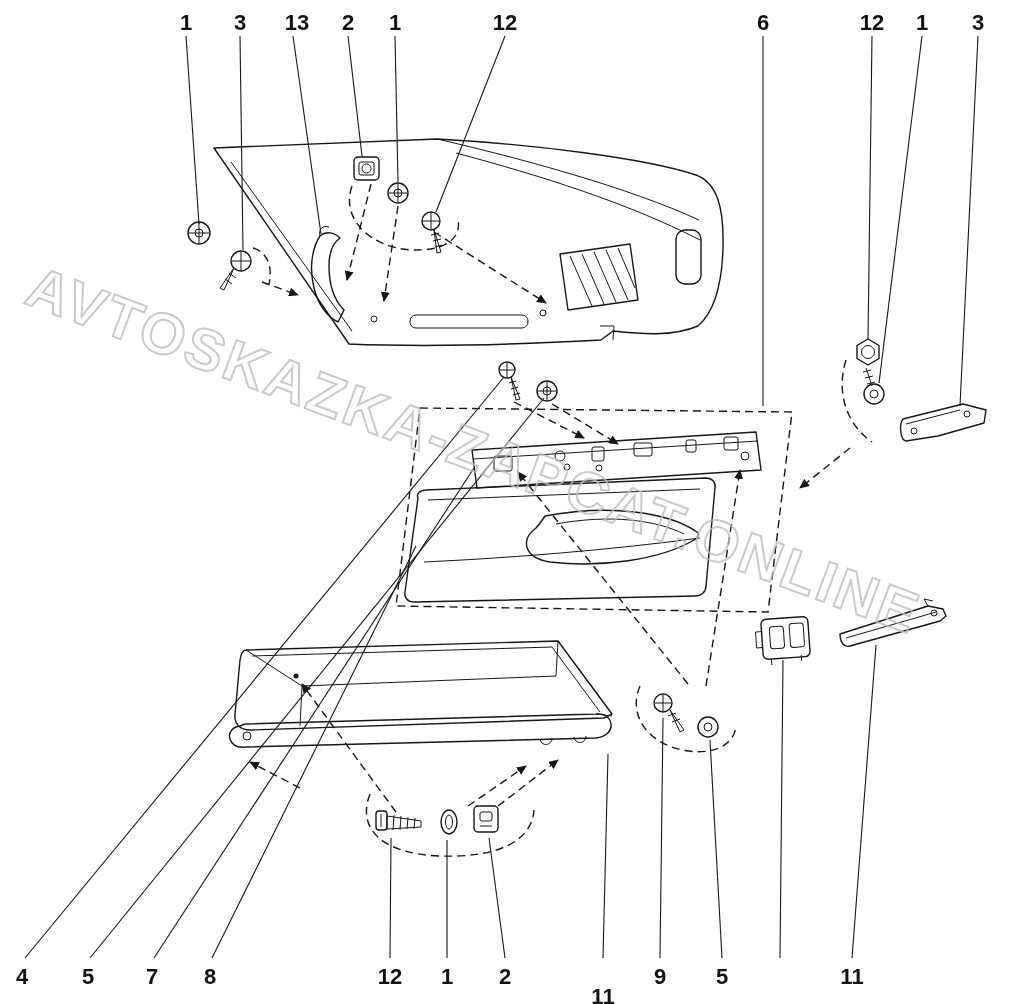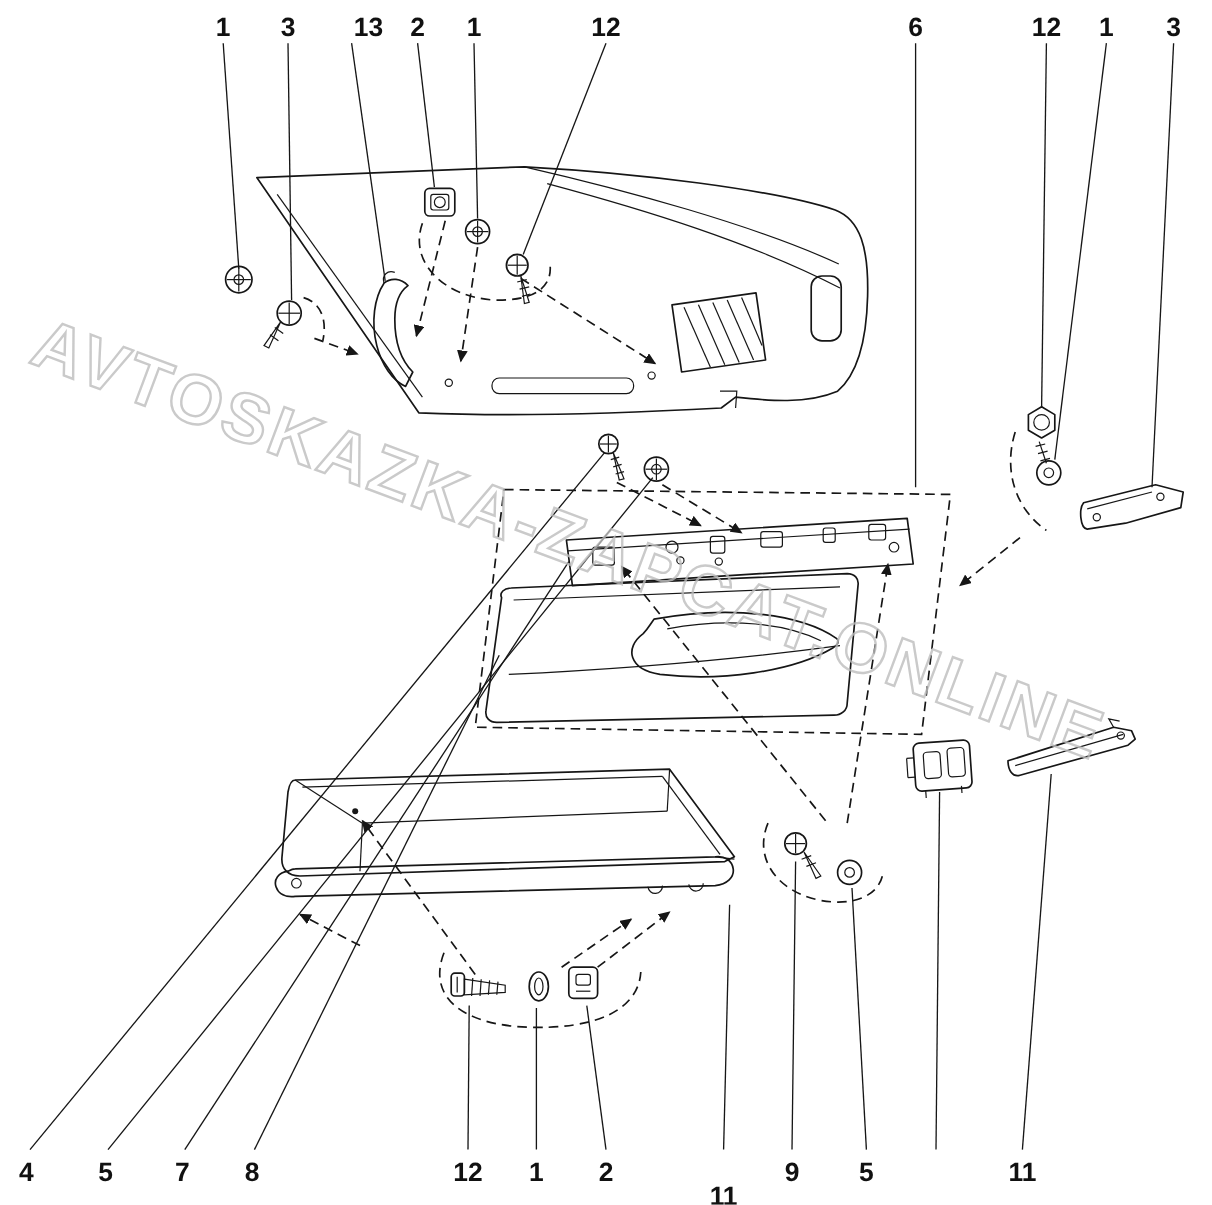--- a/index.html
+++ b/index.html
@@ -261,21 +261,21 @@
       <rect class="thin" x="480" y="812" width="12" height="9" rx="2"></rect>
       <line class="thin" x1="480" y1="826" x2="492" y2="826"></line>
     </g>
   </svg>
 
   <div class="watermark">AVTOSKAZKA-ZAPCAT.ONLINE</div>
 
   <div class="callout-layer" id="callout-layer">
       <div class="callout" style="left: 186px; top: 12px;">1</div>
       <div class="callout" style="left: 240px; top: 12px;">3</div>
-      <div class="callout" style="left: 307px; top: 12px;">13</div>
+      <div class="callout" style="left: 297px; top: 12px;">13</div>
       <div class="callout" style="left: 348px; top: 12px;">2</div>
       <div class="callout" style="left: 395px; top: 12px;">1</div>
       <div class="callout" style="left: 505px; top: 12px;">12</div>
       <div class="callout" style="left: 763px; top: 12px;">6</div>
       <div class="callout" style="left: 872px; top: 12px;">12</div>
       <div class="callout" style="left: 922px; top: 12px;">1</div>
       <div class="callout" style="left: 978px; top: 12px;">3</div>
       <div class="callout" style="left: 22px; top: 966px;">4</div>
       <div class="callout" style="left: 88px; top: 966px;">5</div>
       <div class="callout" style="left: 152px; top: 966px;">7</div>

